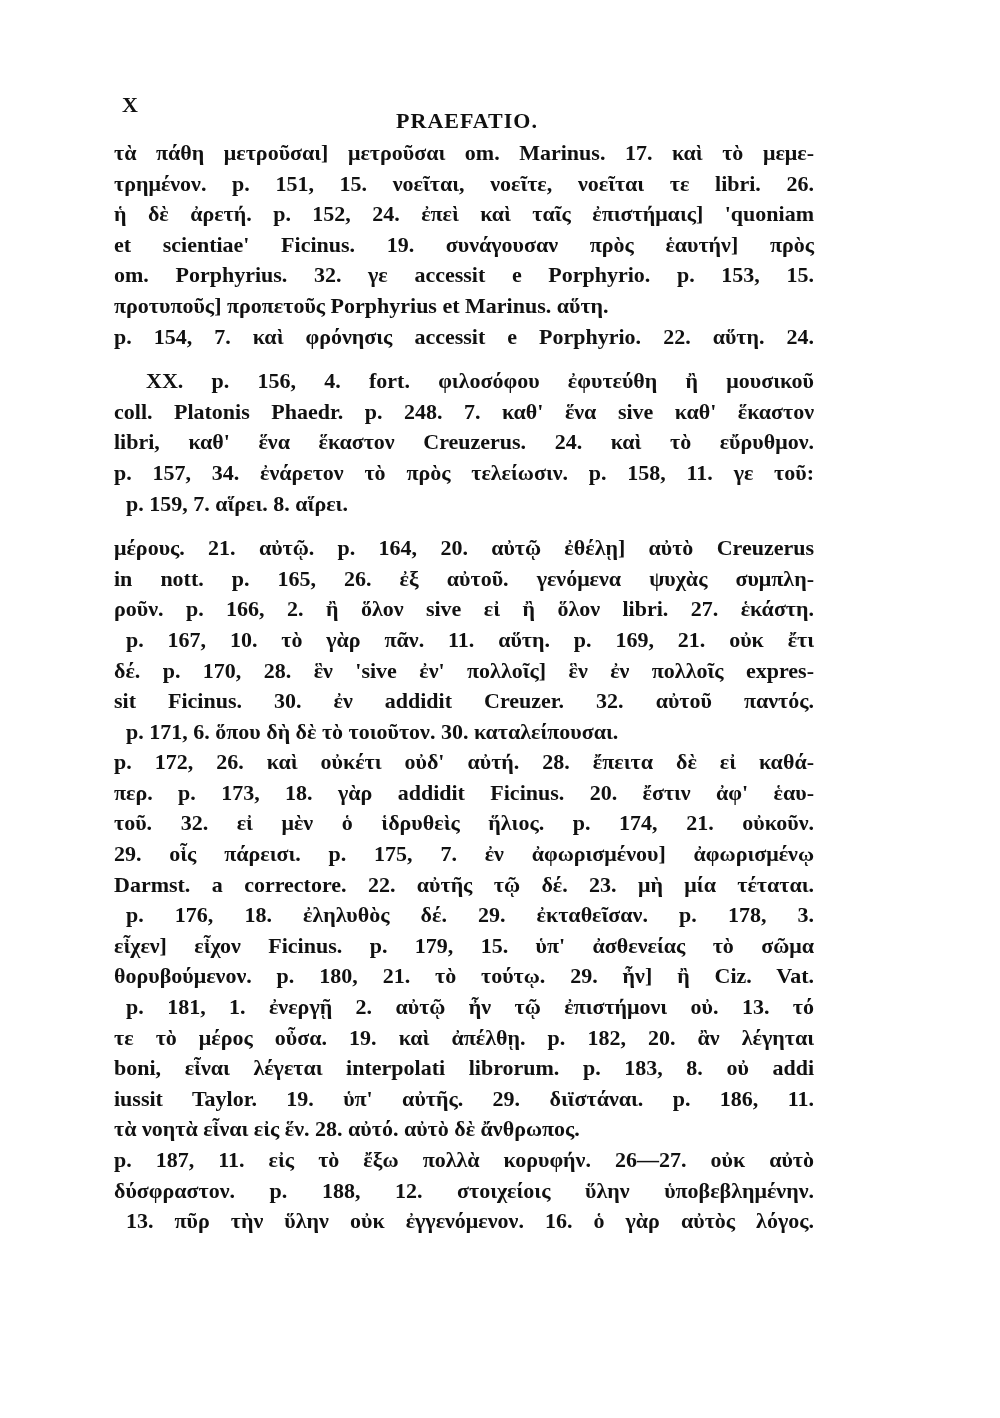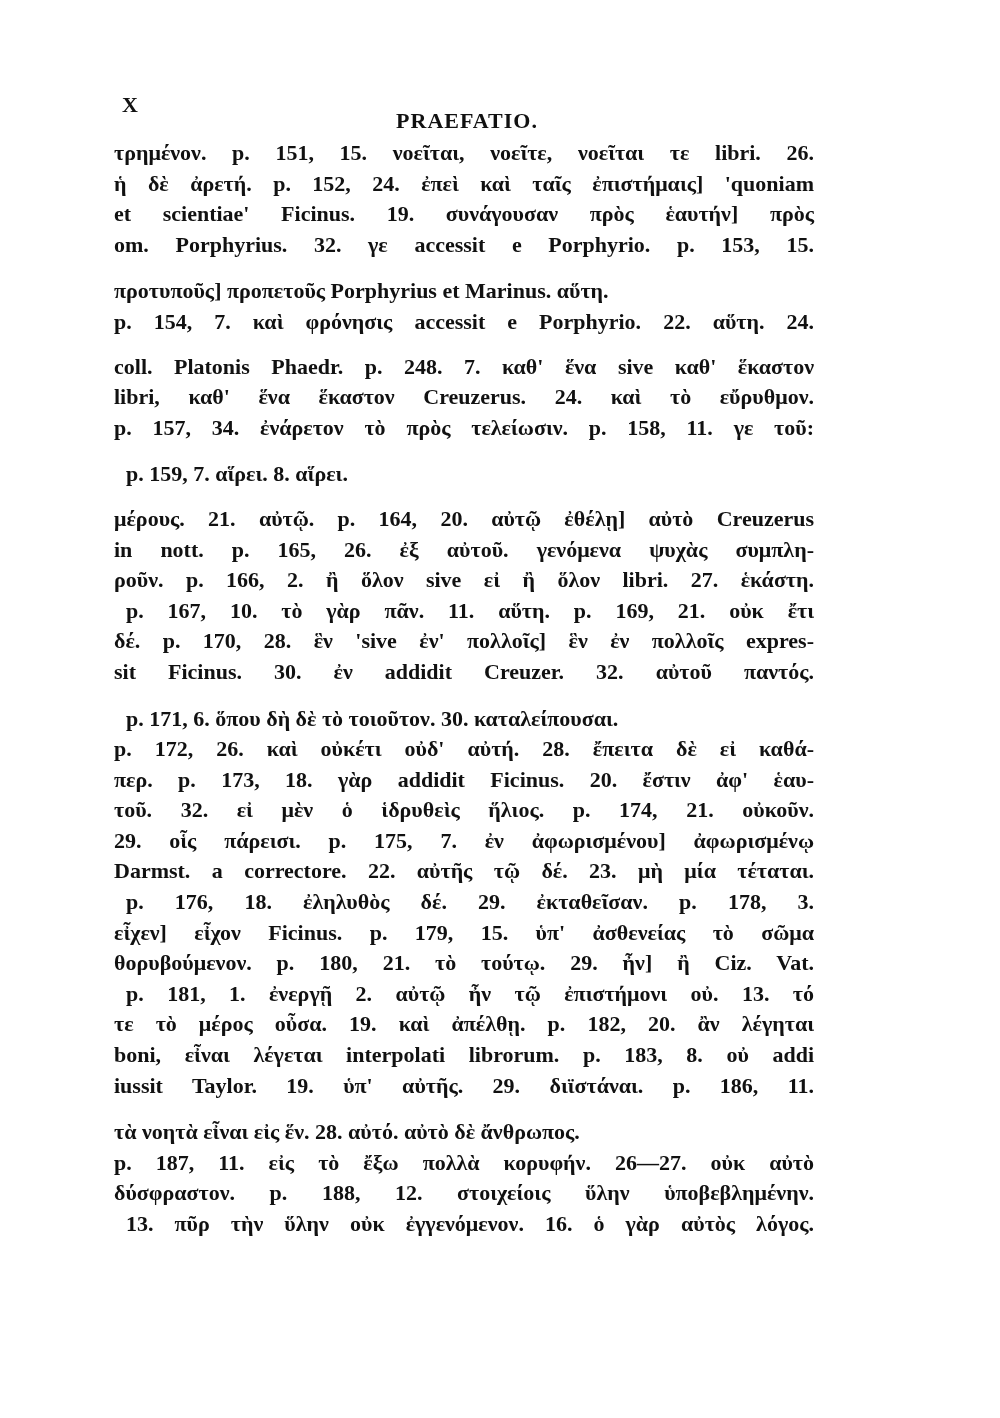--- a/index.html
+++ b/index.html
@@ -5,47 +5,49 @@
   html, body { margin: 0; padding: 0; background: #ffffff; }
   body { width: 1000px; height: 1418px; position: relative; overflow: hidden; color: #111; }
   .page { position: absolute; left: 0; top: 0; width: 1000px; height: 1418px; background: #ffffff; }
   .header { position: absolute; top: 92px; left: 122px; width: 690px; height: 30px;
             font-family: "Liberation Serif", serif; font-weight: bold; font-size: 22px; }
   .header .folio { position: absolute; left: 0; top: 0; }
   .header .running { position: absolute; left: 0; right: 0; text-align: center; top: 16px; letter-spacing: 1px; }
   .body-text { position: absolute; top: 138px; left: 114px; width: 700px;
                font-family: "Liberation Serif", serif; font-weight: bold; font-size: 22px; }
   .line { height: 30.6px; line-height: 30.6px; white-space: nowrap; text-align: justify; text-align-last: justify; }
-  .line.last { text-align-last: left; margin-top: 16px; }
+  .line.last { text-align-last: left; }
   .line.indent { padding-left: 32px; }
   .line.small-indent { padding-left: 12px; }
   .para-gap { height: 14px; }
 </style>
 </head>
 <body>
 
 <div class="page">
   <div class="header">
     <span class="folio">X</span>
     <span class="running">PRAEFATIO.</span>
   </div>
 
   <div class="body-text">
 
     <div>
+      <div class="line">τὰ πάθη μετροῦσαι] μετροῦσαι om. Marinus.   17. καὶ τὸ μεμε-</div>
       <div class="line">τρημένον.      p. 151, 15. νοεῖται, νοεῖτε, νοεῖται τε libri.   26.</div>
       <div class="line">ἡ δὲ ἀρετή.      p. 152, 24. ἐπεὶ καὶ ταῖς ἐπιστήμαις] 'quoniam</div>
       <div class="line">et scientiae' Ficinus.   19. συνάγουσαν πρὸς ἑαυτήν] πρὸς</div>
       <div class="line">om. Porphyrius.   32. γε accessit e Porphyrio.      p. 153, 15.</div>
       <div class="line last">προτυποῦς] προπετοῦς Porphyrius et Marinus.   αὕτη.</div>
       <div class="line">p. 154, 7. καὶ φρόνησις accessit e Porphyrio.   22. αὕτη.   24.</div>
     </div>
     <div class="para-gap"></div>
 
     <div>
+      <div class="line indent">XX. p. 156, 4. fort. φιλοσόφου ἐφυτεύθη ἢ μουσικοῦ</div>
       <div class="line">coll. Platonis Phaedr. p. 248.   7. καθ' ἕνα sive καθ' ἕκαστον</div>
       <div class="line">libri, καθ' ἕνα ἕκαστον Creuzerus.   24. καὶ τὸ εὔρυθμον.</div>
       <div class="line">p. 157, 34. ἐνάρετον τὸ πρὸς τελείωσιν.      p. 158, 11. γε τοῦ:</div>
       <div class="line last small-indent">p. 159, 7. αἵρει.   8. αἵρει.</div>
     </div>
     <div class="para-gap"></div>
 
     <div>
       <div class="line">μέρους.   21. αὐτῷ.      p. 164, 20. αὐτῷ ἐθέλῃ] αὐτὸ Creuzerus</div>
       <div class="line">in nott.      p. 165, 26. ἐξ αὐτοῦ.   γενόμενα ψυχὰς συμπλη-</div>

